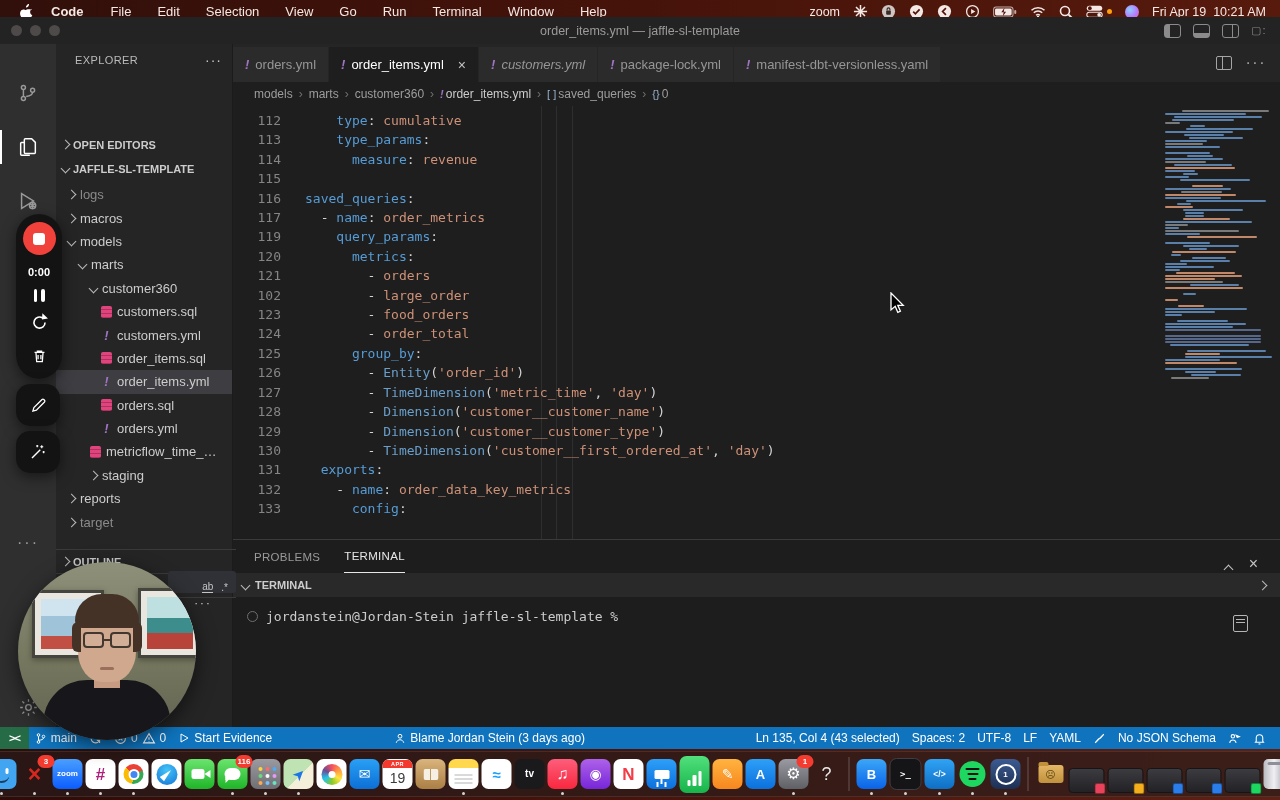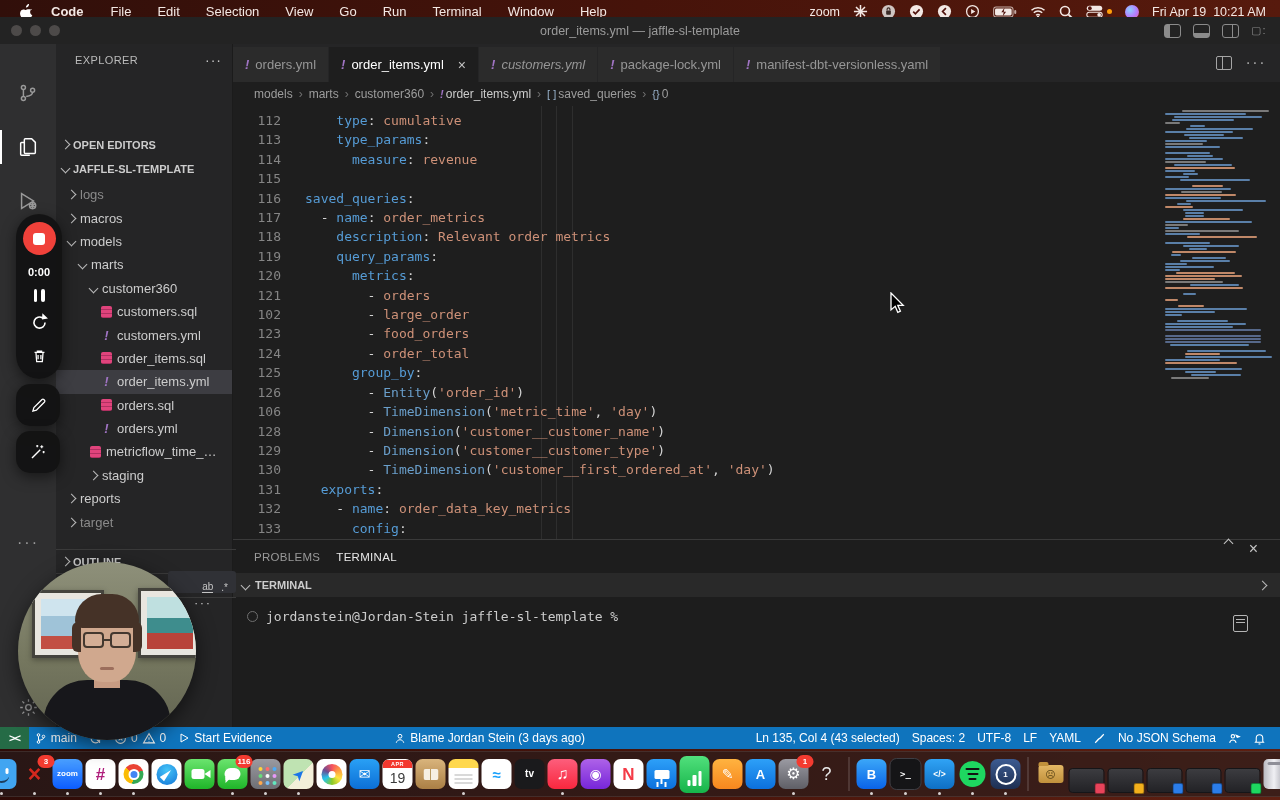--- a/index.html
+++ b/index.html
@@ -93,21 +93,21 @@
   .cl .lc{margin-left:24px;color:#d4d4d4;}
   .tok-k{color:#569cd6;}
   .tok-s{color:#ce9178;}
   .tok-p{color:#d4d4d4;}
   .tok-f{color:#6a9fcb;}
   #minimap{position:absolute;right:10px;top:4px;width:106px;}
   .mm-row{height:2px;margin-bottom:1px;border-radius:1px;}
 
   
   #panel{flex:1;border-top:1px solid #3a3a3a;display:flex;flex-direction:column;background:#1d1d1d;min-height:0;}
-  #ptabs{height:33px;display:flex;align-items:flex-start;padding-left:21px;gap:16px;font-size:11.5px;color:#9a9a9a;flex:none;position:relative;}
+  #ptabs{height:33px;display:flex;align-items:flex-end;padding-left:21px;gap:24px;font-size:11.5px;color:#9a9a9a;flex:none;position:relative;}
   #ptabs .ptab{height:100%;display:flex;align-items:center;letter-spacing:.3px;}
   #ptabs .ptab.active{color:#e7e7e7;border-bottom:1px solid #e7e7e7;}
   #ptabs .p-ic{position:absolute;display:flex;align-items:center;color:#c5c5c5;}
   #pgroup{height:24px;background:#292929;display:flex;align-items:center;padding-left:9px;font-size:11px;font-weight:bold;color:#cccccc;flex:none;position:relative;}
   #pgroup .chev{margin-right:6px;}
   #pgroup .gchev{position:absolute;right:8px;}
   #term-body{position:relative;flex:1;font-family:"DejaVu Sans Mono",monospace;font-size:13px;color:#cccccc;padding:12px 0 0 14px;}
   #prompt-line{display:flex;align-items:center;gap:8px;}
   .cmd-circle{width:9px;height:9px;border-radius:50%;border:1.4px solid #6f6f6f;flex:none;}
   #term-side{position:absolute;right:32px;top:18px;width:13px;height:15px;border:1.4px solid #b5b5b5;border-radius:2px;}
@@ -508,30 +508,29 @@
           <span class="guide" style="left:308px"></span>
           <span class="guide" style="left:323px"></span>
           <span class="guide" style="left:339px"></span>
           <div id="codelines">
               <div class="cl"><span class="ln">112</span><span class="lc"><span>    </span><span class="tok-k">type</span><span class="tok-p">:</span><span class="tok-s"> cumulative</span></span></div>
               <div class="cl"><span class="ln">113</span><span class="lc"><span>    </span><span class="tok-k">type_params</span><span class="tok-p">:</span></span></div>
               <div class="cl"><span class="ln">114</span><span class="lc"><span>      </span><span class="tok-k">measure</span><span class="tok-p">:</span><span class="tok-s"> revenue</span></span></div>
               <div class="cl"><span class="ln">115</span><span class="lc"></span></div>
               <div class="cl"><span class="ln">116</span><span class="lc"><span class="tok-k">saved_queries</span><span class="tok-p">:</span></span></div>
               <div class="cl"><span class="ln">117</span><span class="lc"><span class="tok-p">  - </span><span class="tok-k">name</span><span class="tok-p">:</span><span class="tok-s"> order_metrics</span></span></div>
-              <div class="cl"><span class="ln">118</span><span class="lc"><span>    </span><span class="tok-k">description</span><span class="tok-p">:</span><span class="tok-s"> Relevant order metrics</span></span></div>
               <div class="cl"><span class="ln">119</span><span class="lc"><span>    </span><span class="tok-k">query_params</span><span class="tok-p">:</span></span></div>
               <div class="cl"><span class="ln">120</span><span class="lc"><span>      </span><span class="tok-k">metrics</span><span class="tok-p">:</span></span></div>
               <div class="cl"><span class="ln">121</span><span class="lc"><span class="tok-p">        - </span><span class="tok-s">orders</span></span></div>
               <div class="cl"><span class="ln">102</span><span class="lc"><span class="tok-p">        - </span><span class="tok-s">large_order</span></span></div>
               <div class="cl"><span class="ln">123</span><span class="lc"><span class="tok-p">        - </span><span class="tok-s">food_orders</span></span></div>
               <div class="cl"><span class="ln">124</span><span class="lc"><span class="tok-p">        - </span><span class="tok-s">order_total</span></span></div>
               <div class="cl"><span class="ln">125</span><span class="lc"><span>      </span><span class="tok-k">group_by</span><span class="tok-p">:</span></span></div>
               <div class="cl"><span class="ln">126</span><span class="lc"><span class="tok-p">        - </span><span class="tok-f">Entity</span><span class="tok-p">(</span><span class="tok-s">'order_id'</span><span class="tok-p">)</span></span></div>
-              <div class="cl"><span class="ln">106</span><span class="lc"><span class="tok-p">        - </span><span class="tok-f">TimeDimension</span><span class="tok-p">(</span><span class="tok-s">'metric_time'</span><span class="tok-p">, </span><span class="tok-s">'day'</span><span class="tok-p">)</span></span></div>
+              <div class="cl"><span class="ln">127</span><span class="lc"><span class="tok-p">        - </span><span class="tok-f">TimeDimension</span><span class="tok-p">(</span><span class="tok-s">'metric_time'</span><span class="tok-p">, </span><span class="tok-s">'day'</span><span class="tok-p">)</span></span></div>
               <div class="cl"><span class="ln">128</span><span class="lc"><span class="tok-p">        - </span><span class="tok-f">Dimension</span><span class="tok-p">(</span><span class="tok-s">'customer__customer_name'</span><span class="tok-p">)</span></span></div>
               <div class="cl"><span class="ln">129</span><span class="lc"><span class="tok-p">        - </span><span class="tok-f">Dimension</span><span class="tok-p">(</span><span class="tok-s">'customer__customer_type'</span><span class="tok-p">)</span></span></div>
               <div class="cl"><span class="ln">130</span><span class="lc"><span class="tok-p">        - </span><span class="tok-f">TimeDimension</span><span class="tok-p">(</span><span class="tok-s">'customer__first_ordered_at'</span><span class="tok-p">, </span><span class="tok-s">'day'</span><span class="tok-p">)</span></span></div>
               <div class="cl"><span class="ln">131</span><span class="lc"><span>  </span><span class="tok-k">exports</span><span class="tok-p">:</span></span></div>
               <div class="cl"><span class="ln">132</span><span class="lc"><span class="tok-p">    - </span><span class="tok-k">name</span><span class="tok-p">:</span><span class="tok-s"> order_data_key_metrics</span></span></div>
               <div class="cl"><span class="ln">133</span><span class="lc"><span>      </span><span class="tok-k">config</span><span class="tok-p">:</span></span></div>
             </div>
           <div id="minimap">
               <div class="mm-row" style="margin-left: 17.9304px; width: 86.9932px; background: rgb(122, 122, 122);"></div>
               <div class="mm-row" style="margin-left: 1px; width: 81.3955px; background: rgb(90, 127, 168);"></div>

